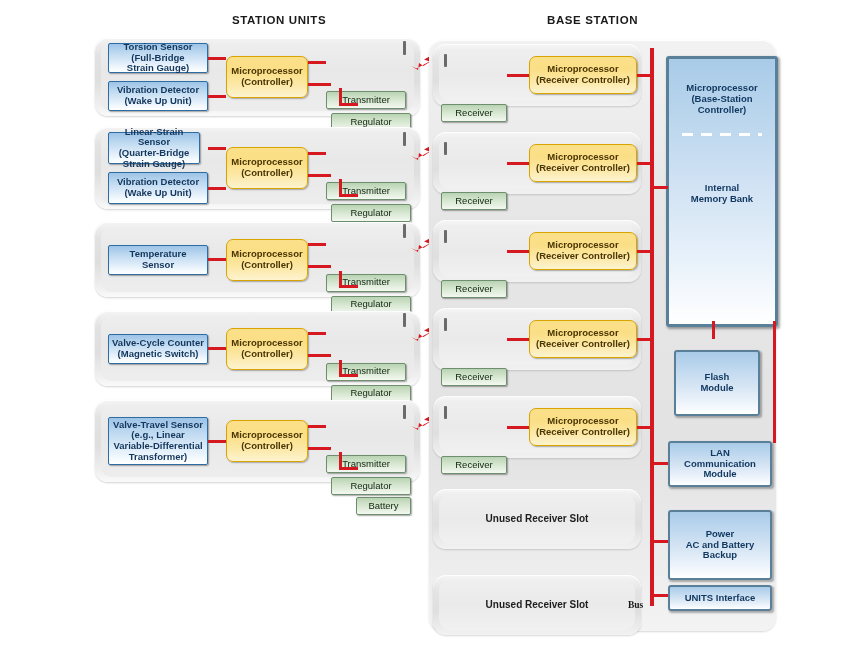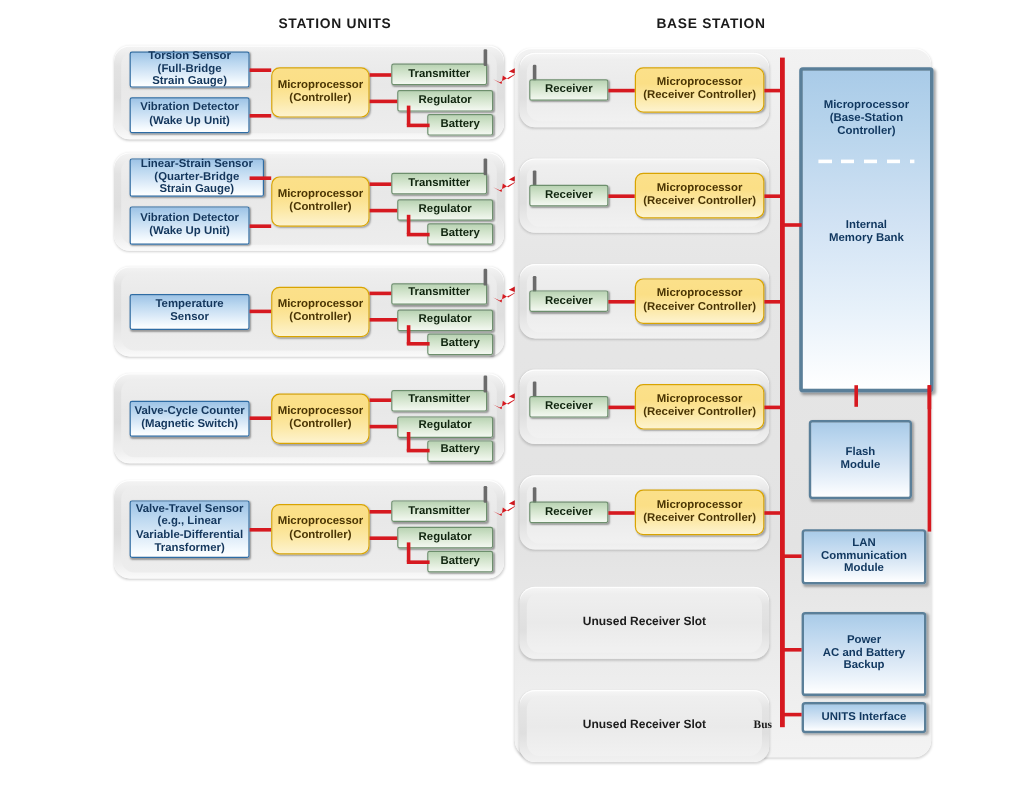--- a/index.html
+++ b/index.html
@@ -41,22 +41,22 @@
 
   
   .yellow{border:1.5px solid #d9a400;border-radius:7px;
         background:linear-gradient(180deg,#fbe08a 0%,#fbdf86 35%,#fce9a8 70%,#fdf3cf 100%);
         color:#4a3504;font-size:9.5px;font-weight:bold;
         box-shadow:1px 1px 1.5px rgba(0,0,0,.3);}
 
   
   .green{border:1.5px solid #6d8f6d;border-radius:2px;
         background:linear-gradient(180deg,#b9d3b3 0%,#cfe2c9 35%,#e3eede 70%,#f3f8f1 100%);
-        color:#10250f;font-size:9.5px;font-weight:bold;
-        box-shadow:1px 1px 1.5px rgba(0,0,0,.35);}
+        color:#10250f;font-size:9.5px;font-weight:normal;
+        box-shadow:1px 1px 1.5px rgba(0,0,0,.35);margin-top:38px;}
 
   
   .memorybox{position:absolute;border:3px solid #5a7f99;border-radius:3px;
         background:linear-gradient(180deg,#a9cbe8 0%,#b7d4ec 18%,#cfe1f3 45%,#e7f1fa 75%,#ffffff 100%);
         box-shadow:1.5px 1.5px 2.5px rgba(0,0,0,.35);}
   .memlabel{position:absolute;width:100%;text-align:center;color:#10375f;
         font-size:9.5px;font-weight:bold;line-height:1.15;}
   .dashline{position:absolute;height:3px;left:12%;width:76%;
         background:repeating-linear-gradient(90deg,#ffffff 0 11px,rgba(255,255,255,0) 11px 19px);}
 
@@ -99,21 +99,21 @@
       <div class="box green" style="left: 326px; top: 53px; width: 80px; height: 18px;">Transmitter</div>
       <div class="box green" style="left: 331px; top: 75px; width: 80px; height: 18px;">Regulator</div>
       <div class="box green" style="left: 356px; top: 95px; width: 55px; height: 18px;">Battery</div>
       <div class="wire-h" style="left: 308px; top: 60.5px; width: 18px;"></div>
       <div class="wire-h" style="left: 308px; top: 82.5px; width: 23px;"></div>
       <div class="wire-v" style="left: 339px; top: 88px; height: 16px;"></div>
       <div class="wire-h" style="left: 339px; top: 102.5px; width: 19px;"></div>
       <div class="antenna" style="left: 403px; top: 41px; height: 14px;"></div>
       <div class="panel" style="left: 95px; top: 127px; width: 325px; height: 82px;"></div>
       <div class="panel-inner" style="left: 101px; top: 132px; width: 313px; height: 72px;"></div>
-      <div class="box blue" style="left: 108px; top: 132px; width: 112px; height: 32px;">Linear-Strain Sensor<br>(Quarter-Bridge<br>Strain Gauge)</div>
+      <div class="box blue" style="left: 108px; top: 132px; width: 92px; height: 32px;">Linear-Strain Sensor<br>(Quarter-Bridge<br>Strain Gauge)</div>
       <div class="wire-h" style="left: 208px; top: 146.5px; width: 18px;"></div>
       <div class="box blue" style="left: 108px; top: 172px; width: 100px; height: 32px;">Vibration Detector<br>(Wake Up Unit)</div>
       <div class="wire-h" style="left: 208px; top: 186.5px; width: 18px;"></div>
       <div class="box yellow" style="left: 226px; top: 147px; width: 82px; height: 42px;">Microprocessor<br>(Controller)</div>
       <div class="box green" style="left: 326px; top: 144px; width: 80px; height: 18px;">Transmitter</div>
       <div class="box green" style="left: 331px; top: 166px; width: 80px; height: 18px;">Regulator</div>
       <div class="box green" style="left: 356px; top: 186px; width: 55px; height: 18px;">Battery</div>
       <div class="wire-h" style="left: 308px; top: 151.5px; width: 18px;"></div>
       <div class="wire-h" style="left: 308px; top: 173.5px; width: 23px;"></div>
       <div class="wire-v" style="left: 339px; top: 179px; height: 16px;"></div>

